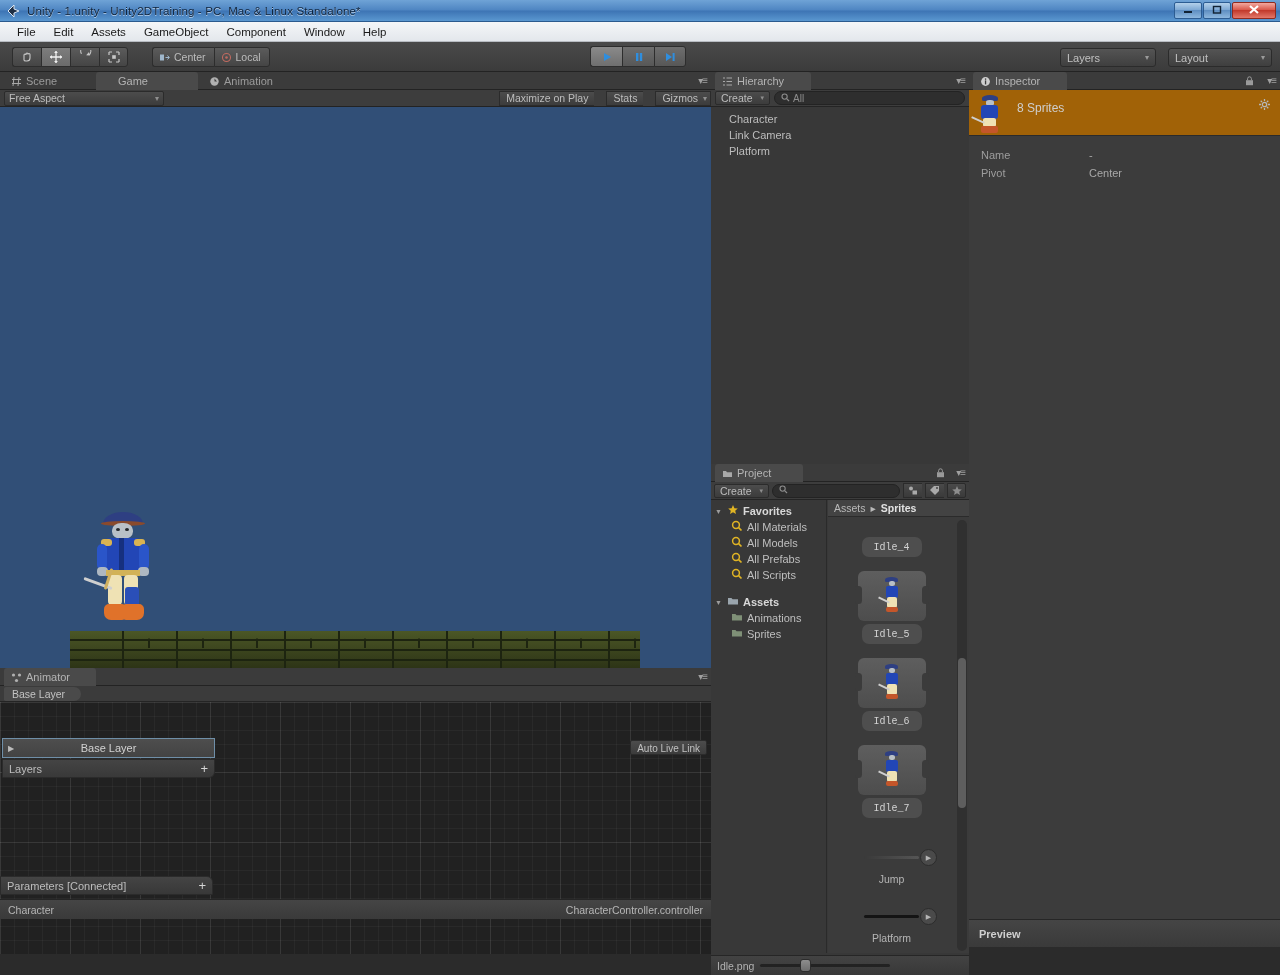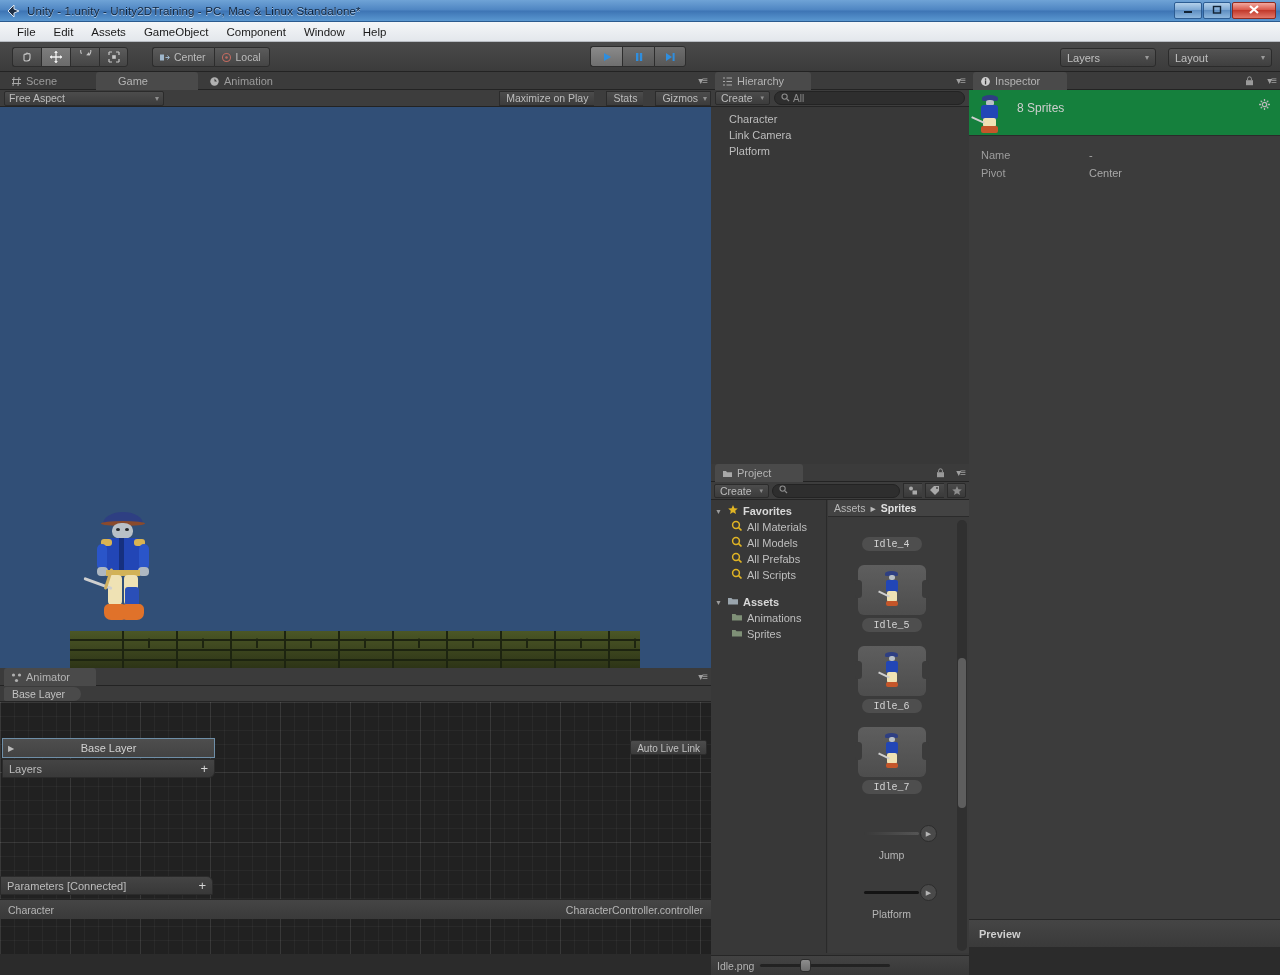--- a/index.html
+++ b/index.html
@@ -290,21 +290,21 @@
     background:linear-gradient(to bottom,#5e5e5e,#4d4d4d);
     border-radius:6px; position:relative;
   }
   .athumb:before,.athumb:after{
     content:""; position:absolute; top:15px; width:7px;height:18px;
     background:#3b3b3b; border-radius:4px;
   }
   .athumb:before{ left:-3px; }
   .athumb:after{ right:-3px; }
   .alabel{
-    width:60px; height:14px; margin:3px auto 0;
+    width:60px; height:20px; margin:3px auto 0;
     background:#4e4e4e; border-radius:7px;
     display:flex;align-items:center;justify-content:center;
     font-family:"Liberation Mono", monospace; font-size:10px; color:#d3d3d3;
   }
   .acliplabel{
     text-align:center; font-size:10.5px; color:#b5b5b5; margin-top:6px;
   }
   .aclipbar{
     width:55px; height:3px; background:#141414; border-radius:2px;
     margin:0 auto; position:relative; top:8px;
@@ -337,21 +337,21 @@
   .zoomslider .knob{
     position:absolute; left:40px; top:-5px; width:11px;height:13px;
     background:linear-gradient(to bottom,#8d8d8d,#6d6d6d);
     border:1px solid #2c2c2c; border-radius:3px;
   }
 
   
   #inspector{ left:969px; top:72px; width:311px; height:875px; background:#3c3c3c; }
   .insp-head{
     position:absolute; left:0; top:18px; width:100%; height:46px;
-    background:#15803d; border-bottom:1px solid #2b2b2b;
+    background:#a16207; border-bottom:1px solid #2b2b2b;
     display:flex;align-items:flex-start; padding:5px 8px;
   }
   .insp-thumb{
     width:26px;height:38px; margin-right:14px; position:relative; flex:0 0 auto;
   }
   .insp-title{ font-size:12px;color:#cfcfcf; line-height:26px; }
   .insp-gear{ margin-left:auto; color:#b6b6b6; font-size:12px; line-height:26px; }
   .insp-rows{ position:absolute; left:0; top:70px; width:100%; padding:4px 0; }
   .insp-row{
     height:18px; display:flex;align-items:center;

